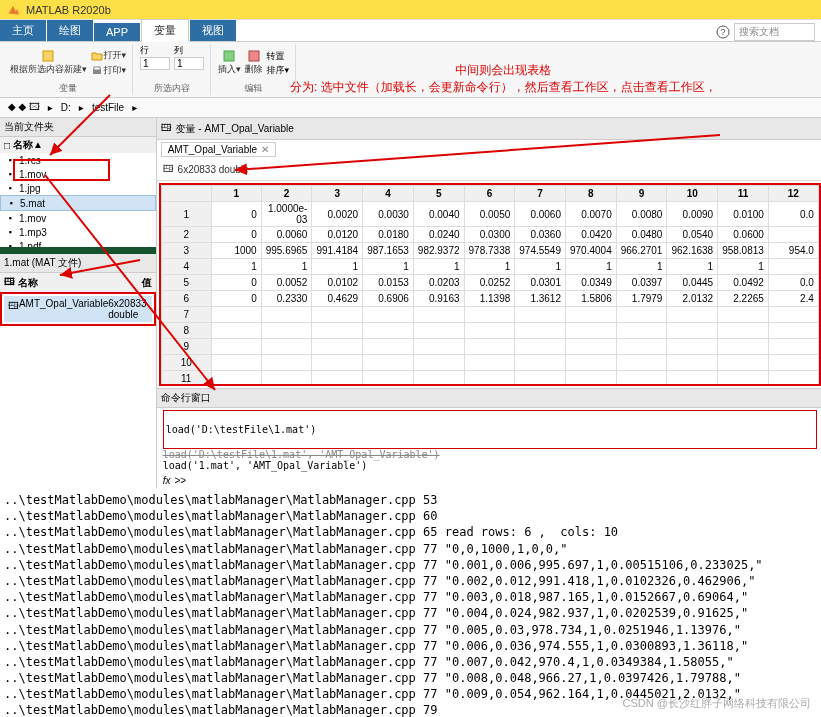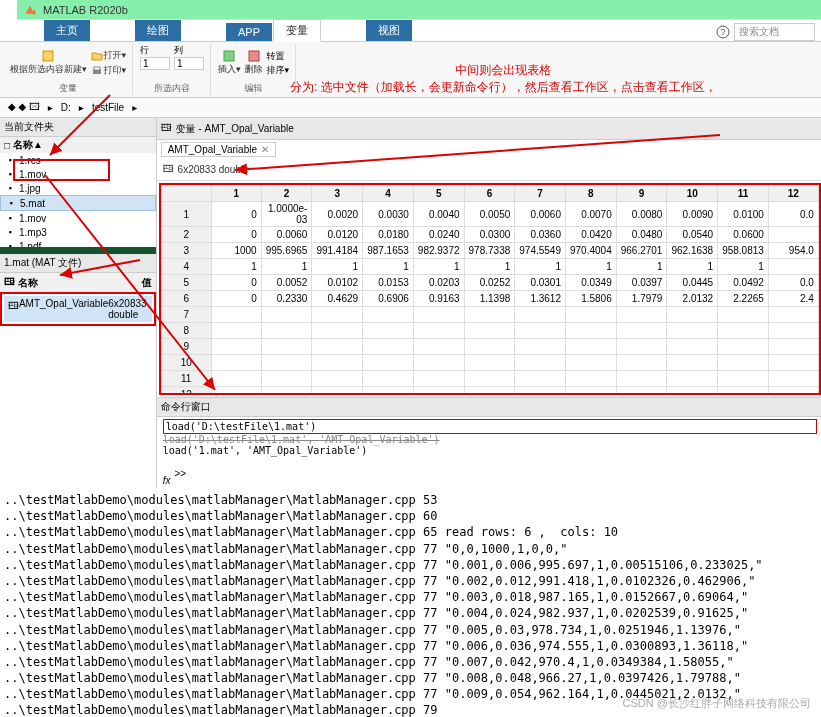--- a/index.html
+++ b/index.html
@@ -1,24 +1,24 @@
 <!DOCTYPE html>
 <html><head>
 <meta charset="utf-8">
 <style>
 * { box-sizing: border-box; margin: 0; padding: 0; }
 body { font-family: "Microsoft YaHei", Arial, sans-serif; font-size: 11px; background: #fff; width: 821px; height: 717px; overflow: hidden; }
-.title-bar { height: 20px; background: #86efac; display: flex; align-items: center; padding: 0 6px; border-bottom: 1px solid #ddd; margin-left: 17px; }
+.title-bar { height: 20px; background: #fde047; display: flex; align-items: center; padding: 0 6px; border-bottom: 1px solid #ddd; }
 .title-bar .logo { width: 14px; height: 14px; margin-right: 6px; display: inline-flex; }
 .title-bar .title { font-size: 11px; color: #333; }
 .ribbon { background: #f0f0f0; }
 .ribbon-tabs { display: flex; height: 22px; background: #fff; border-bottom: 1px solid #ccc; align-items: flex-end; }
 .ribbon-tab { padding: 3px 12px; font-size: 11px; background: #2d6ea5; color: #fff; margin-right: 1px; }
 .ribbon-tab.active { background: #fff; color: #333; border: 1px solid #ccc; border-bottom: 1px solid #fff; margin-bottom: -1px; }
-.ribbon-tab.plain { background: #2d6ea5; color: #fff; margin-left: 44px; }
+.ribbon-tab.plain { background: #2d6ea5; color: #fff; }
 .ribbon-right { margin-left: auto; display: flex; align-items: center; gap: 4px; padding-right: 6px; }
 .search-box { border: 1px solid #ccc; padding: 1px 4px; font-size: 10px; width: 81px; color: #888; }
 .ribbon-content { display: flex; height: 56px; background: #f7f7f7; border-bottom: 1px solid #ccc; padding: 2px 4px; gap: 1px; }
 .ribbon-group { display: flex; flex-direction: column; align-items: center; border-right: 1px solid #ddd; padding: 0 6px; }
 .ribbon-group-body { display: flex; gap: 4px; flex: 1; align-items: center; }
 .ribbon-group-label { font-size: 9px; color: #666; }
 .rb-item { display: flex; flex-direction: column; align-items: center; font-size: 9px; color: #333; gap: 1px; }
 .rb-field { width: 30px; border: 1px solid #ccc; font-size: 10px; padding: 0 2px; background: #fff; }
 .ribbon-group.inline .ribbon-group-body { flex-direction: column; align-items: flex-start; gap: 1px; }
 .row-col-box { display: flex; gap: 4px; }
@@ -42,23 +42,23 @@
 .var-tab .x { color: #888; cursor: pointer; }
 .var-info { padding: 2px 6px; font-size: 10px; color: #333; background: #fff; border-bottom: 1px solid #ddd; display: flex; align-items: center; gap: 4px; }
 .data-grid { flex: 1; overflow: auto; background: #fff; border: 1px solid #999; margin: 2px; }
 .data-grid table { border-collapse: collapse; font-size: 10px; }
 .data-grid th, .data-grid td { border: 1px solid #ddd; padding: 1px 4px; text-align: right; min-width: 50px; height: 16px; }
 .data-grid th { background: #f0f0f0; text-align: center; }
 .data-grid .rh { background: #f0f0f0; text-align: center; }
 .cmd-panel { border-top: 1px solid #ccc; }
 .cmd-body { padding: 2px 6px; font-family: Consolas, monospace; font-size: 10px; }
 .cmd-line { white-space: pre; }
-.cmd-highlight { border: 1px solid #c00; padding: 1px 2px; }
+.cmd-highlight { border: 1px solid #c00; padding: 13px 2px; }
 .fx-row { display: flex; align-items: center; gap: 4px; padding: 2px 6px; font-size: 10px; }
-.fx { font-style: italic; margin-top: 15px; }
+.fx { font-style: italic; }
 .console-output { font-family: Consolas, monospace; font-size: 12px; padding: 4px; white-space: pre; line-height: 1.35; overflow: hidden; }
 .watermark { position: absolute; right: 10px; bottom: 6px; font-size: 11px; color: #aaa; }
 .red-box { border: 2px solid #d00; }
 .hdr-icon { width: 14px; height: 14px; }
 .icon-plc { width: 12px; height: 12px; }
 svg { display: block; }
 .ribbon-right .hdr-icon { color: #555; }
 .arrow-svg { position: absolute; pointer-events: none; }
 .muted-strike { color: #888; text-decoration: line-through; }
 </style>

